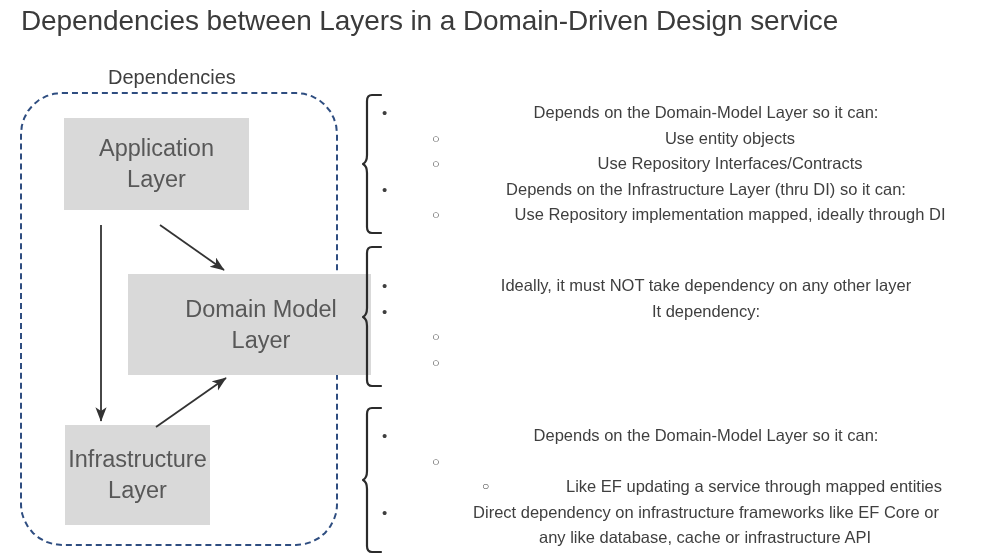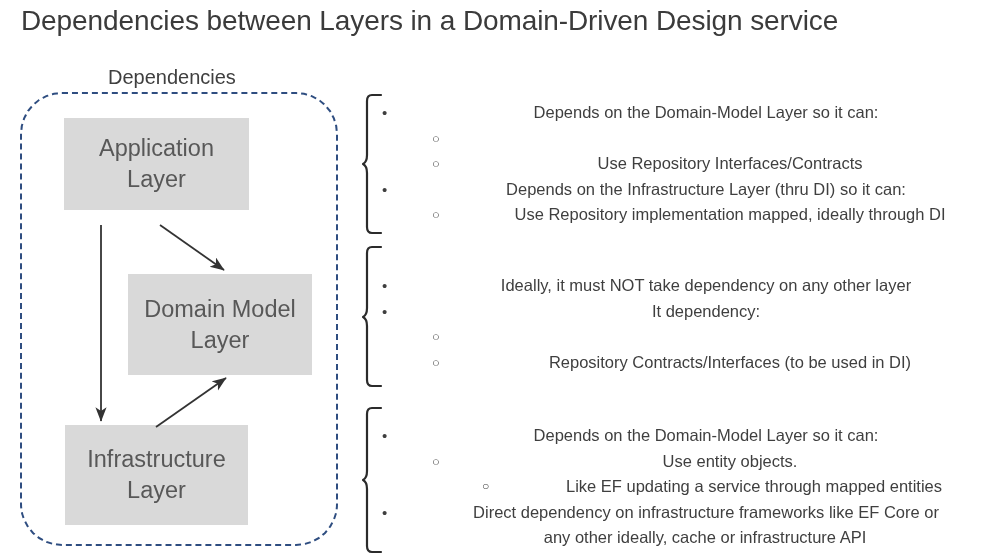--- a/index.html
+++ b/index.html
@@ -56,22 +56,22 @@
     background: #d9d9d9;
     display: flex;
     align-items: center;
     justify-content: center;
     text-align: center;
     color: #585858;
     font-size: 23.5px;
     line-height: 31px;
   }
   #layer-application { left: 64px;  top: 118px; width: 185px; height: 92px; }
-  #layer-domain-model{ left: 128px; top: 274px; width: 184px; height: 101px; }
-  #layer-infrastructure{ left: 65px; top: 425px; width: 183px; height: 100px; justify-content: center; }
+  #layer-domain-model{ left: 128px; top: 274px; width: 220px; height: 101px; padding-left: 23px; }
+  #layer-infrastructure{ left: 65px; top: 425px; width: 145px; height: 100px; justify-content: center; }
 
   
   #arrow-layer {
     position: absolute;
     left: 0;
     top: 0;
     width: 1002px;
     height: 557px;
     pointer-events: none;
   }
@@ -172,20 +172,21 @@
   <svg class="brace-svg" width="24" height="142" viewBox="0 0 24 142">
     <path d="M19,2 L10,2 Q5,2 5,8 L5,62 Q5,69 1,71 Q5,73 5,80 L5,134 Q5,140 10,140 L19,140" fill="none" stroke="#2b2b2b" stroke-width="2.2" stroke-linecap="round" stroke-linejoin="round"></path>
   </svg>
   <div class="bullets">
       <div class="bullet-row lvl1">
         <span class="bullet-mark">•</span>
         <span class="bullet-text">Depends on the Domain-Model Layer so it can:</span>
       </div>
       <div class="bullet-row lvl2">
         <span class="bullet-mark">○</span>
+        <span class="bullet-text">Use entity objects</span>
       </div>
       <div class="bullet-row lvl2">
         <span class="bullet-mark">○</span>
         <span class="bullet-text">Use Repository Interfaces/Contracts</span>
       </div>
       <div class="bullet-row lvl1">
         <span class="bullet-mark">•</span>
         <span class="bullet-text">Depends on the Infrastructure Layer (thru DI) so it can:</span>
       </div>
       <div class="bullet-row lvl2">
@@ -206,43 +207,41 @@
       </div>
       <div class="bullet-row lvl1">
         <span class="bullet-mark">•</span>
         <span class="bullet-text">It dependency:</span>
       </div>
       <div class="bullet-row lvl2">
         <span class="bullet-mark">○</span>
       </div>
       <div class="bullet-row lvl2">
         <span class="bullet-mark">○</span>
-        <span class="bullet-text">Repository Contracts/Interfaces (to be used in DI)</span>
       </div>
     </div>
 </div>
 
 <div class="brace-block" id="block-infrastructure">
   <svg class="brace-svg" width="24" height="148" viewBox="0 0 24 148">
     <path d="M19,2 L10,2 Q5,2 5,8 L5,65 Q5,72 1,74 Q5,76 5,83 L5,140 Q5,146 10,146 L19,146" fill="none" stroke="#2b2b2b" stroke-width="2.2" stroke-linecap="round" stroke-linejoin="round"></path>
   </svg>
   <div class="bullets">
       <div class="bullet-row lvl1">
         <span class="bullet-mark">•</span>
         <span class="bullet-text">Depends on the Domain-Model Layer so it can:</span>
       </div>
       <div class="bullet-row lvl2">
         <span class="bullet-mark">○</span>
-        <span class="bullet-text">Use entity objects.</span>
       </div>
       <div class="bullet-row lvl3">
         <span class="bullet-mark">○</span>
         <span class="bullet-text">Like EF updating a service through mapped entities</span>
       </div>
       <div class="bullet-row lvl1">
         <span class="bullet-mark">•</span>
         <span class="bullet-text">Direct dependency on infrastructure frameworks like EF Core or</span>
       </div>
       <div class="bullet-row lvl1">
-        <span class="bullet-text cont-text">any other ideally, cache or infrastructure API</span>
+        <span class="bullet-text cont-text">any like database, cache or infrastructure API</span>
       </div>
     </div>
 </div>
 
 </body></html>

